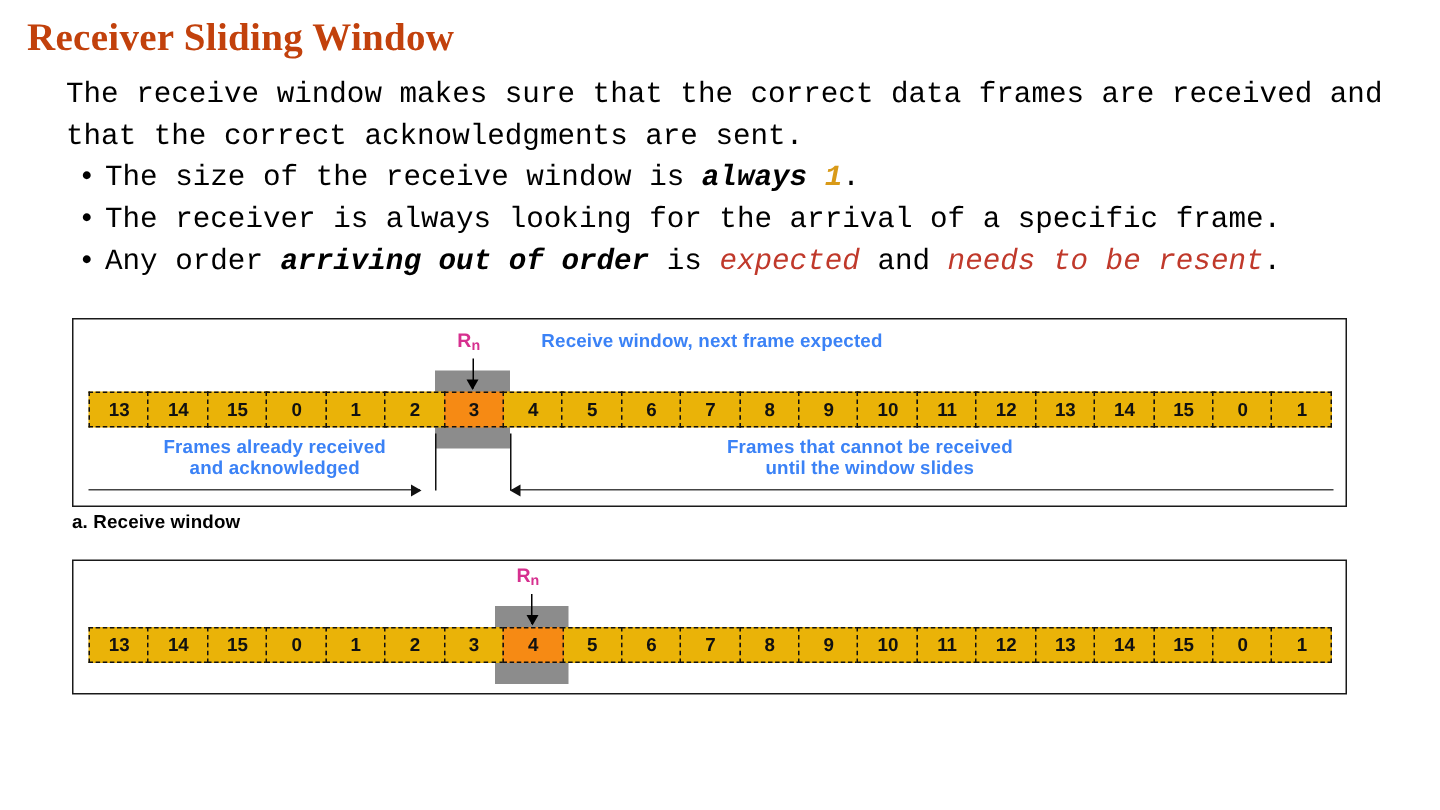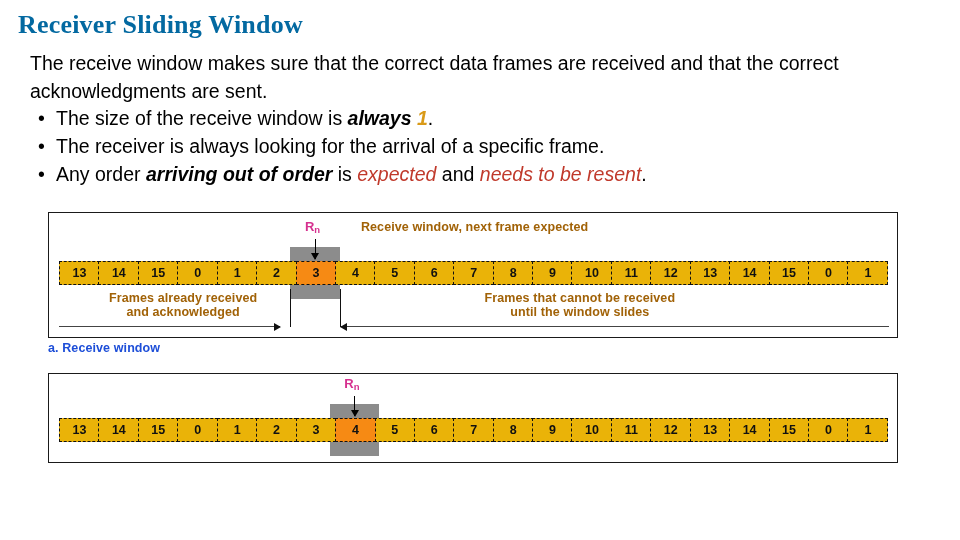--- a/index.html
+++ b/index.html
@@ -16,32 +16,32 @@
   }
 
   
   .slide-title {
     position: absolute;
     left: 18px;
     top: 10px;
     font-family: "Liberation Serif", serif;
     font-weight: bold;
     font-size: 26px;
-    color: #0369a1;
+    color: #c2410c;
     letter-spacing: 0.2px;
     white-space: nowrap;
   }
 
   
   .body-block {
     position: absolute;
-    left: 30px;
+    left: 44px;
     top: 50px;
     width: 900px;
-    font-family: Liberation Sans, sans-serif;
+    font-family: Liberation Mono, monospace;
     font-size: 19.5px;
     color: #000000;
     line-height: 1.42;
   }
   .para { margin: 0; }
   .bullet-line {
     display: block;
     white-space: nowrap;
     margin: 0;
   }
@@ -70,21 +70,21 @@
     background: #ffffff;
     box-sizing: border-box;
   }
   .fig-a { height: 126px; }
   .fig-b { height: 90px; margin-top: 18px; }
 
   .fig-caption {
     font-family: "Liberation Sans", sans-serif;
     font-size: 12.5px;
     font-weight: 600;
-    color: #1d4ed8;
+    color: #000000;
     margin-top: 3px;
     letter-spacing: 0.1px;
   }
 
   
   .strip {
     position: absolute;
     left: 10px;
     right: 10px;
     display: flex;
@@ -152,21 +152,21 @@
     border-right: 4px solid transparent;
     border-top: 7px solid #000;
   }
 
   
   .fig-note {
     position: absolute;
     font-family: "Liberation Sans", sans-serif;
     font-size: 12.5px;
     font-weight: 600;
-    color: #a16207;
+    color: #3b82f6;
     letter-spacing: 0.1px;
     white-space: nowrap;
     z-index: 4;
   }
   .fig-note.center { text-align: center; }
   .fig-note .l2 { display: block; padding-left: 30px; }
 
   
   .vrule {
     position: absolute;

